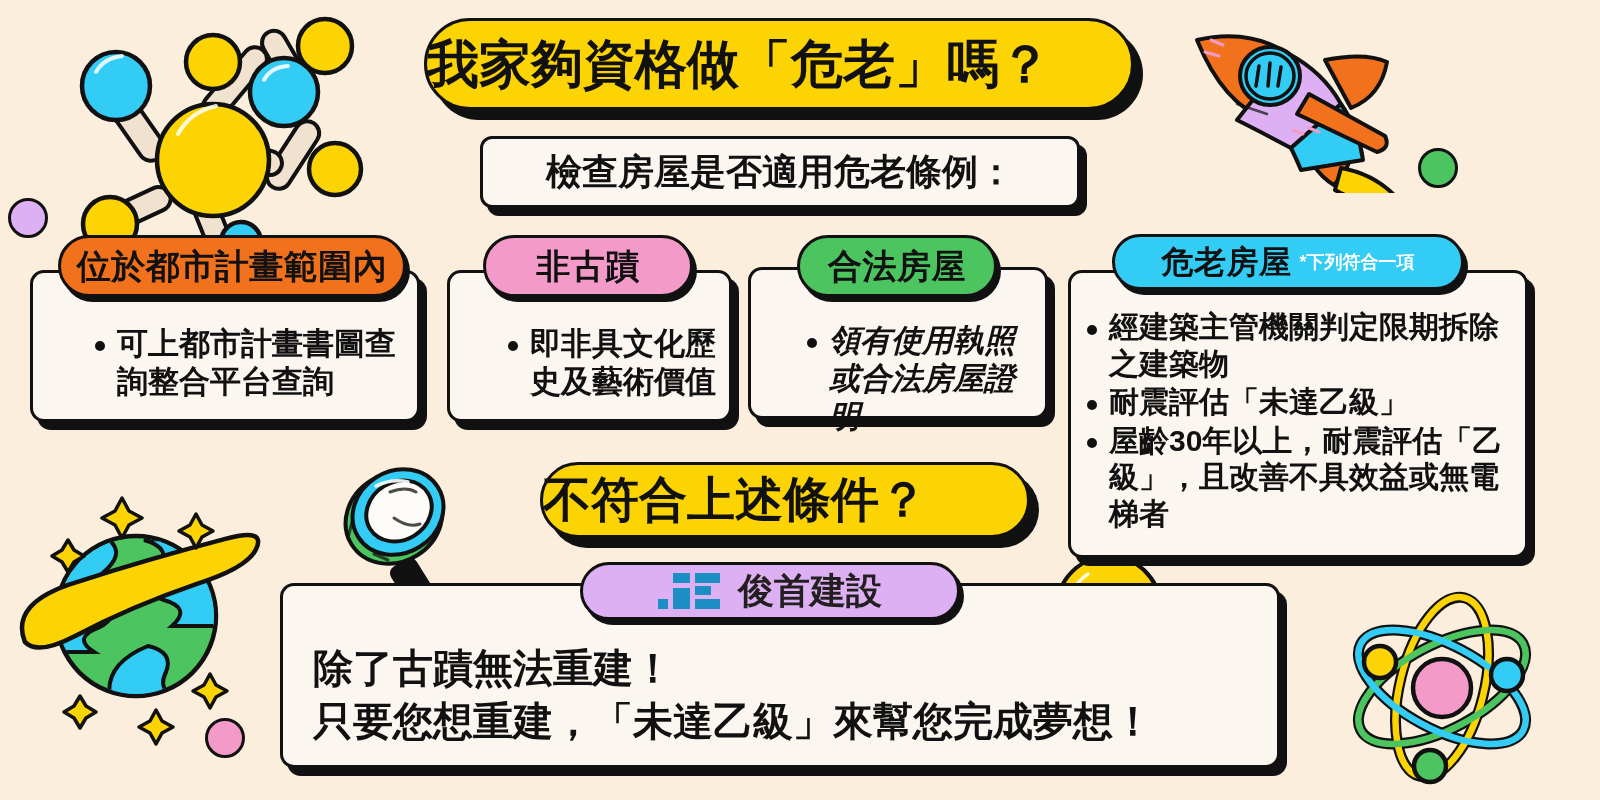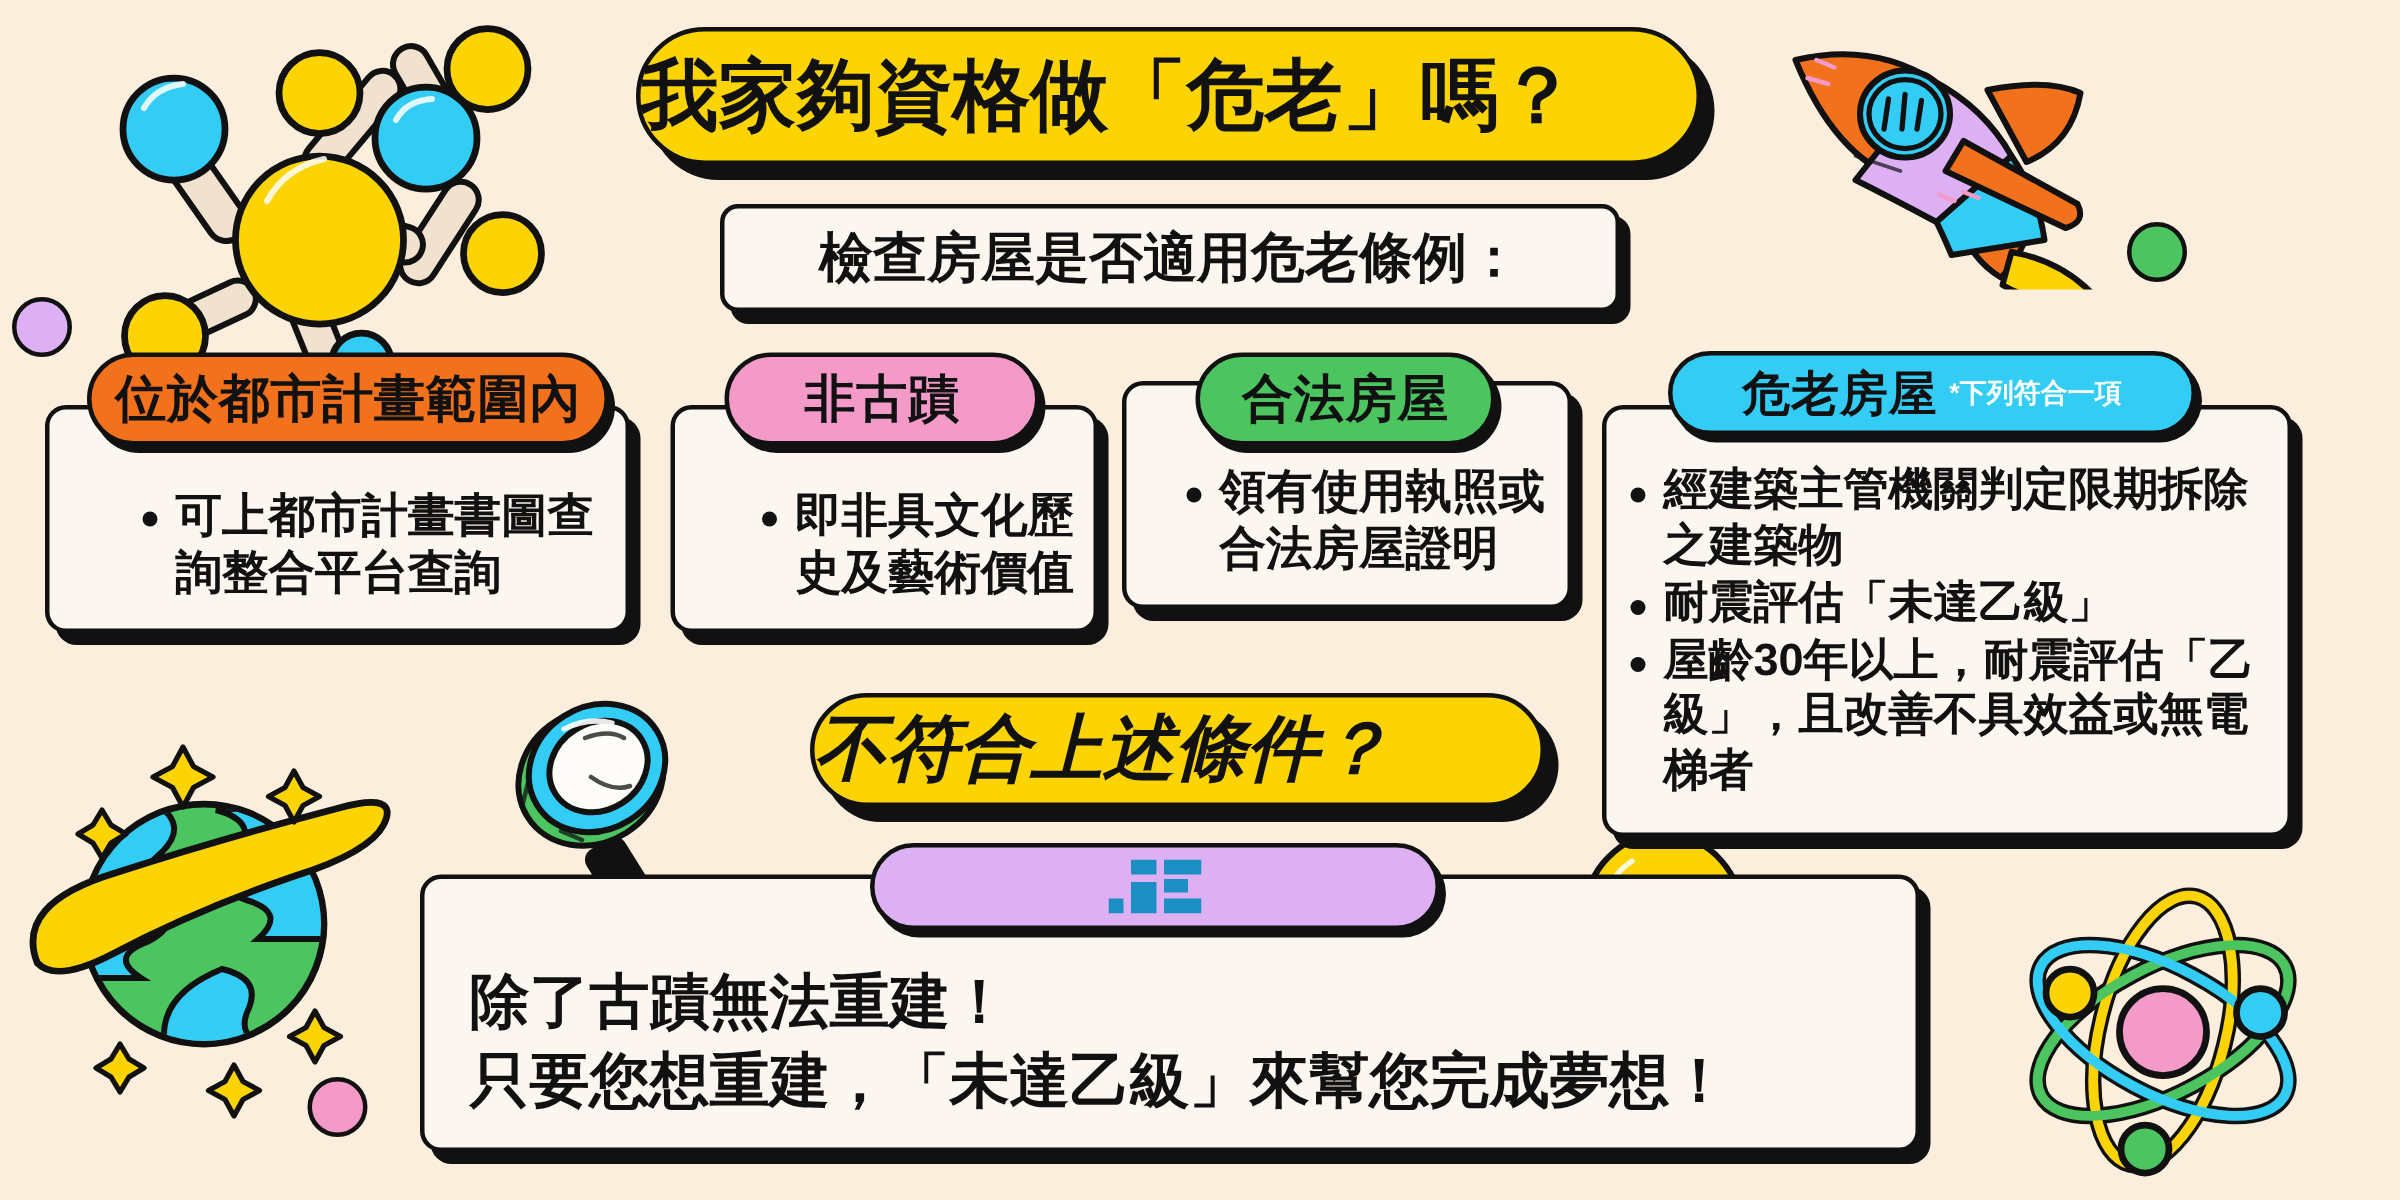--- a/index.html
+++ b/index.html
@@ -256,56 +256,57 @@
 
   <div class="card" style="left:447px;top:270px;width:285px;height:152px;padding:52px 10px 0 22px;">
     <ul>
       <li style="font-size:31px;margin-left:28px;">即非具文化歷史及藝術價值</li>
     </ul>
   </div>
   <div class="pill" style="left:483px;top:235px;width:210px;height:62px;background:#f49ac8;">
     <span class="ptxt" style="font-size:34px;">非古蹟</span>
   </div>
 
-  <div class="card" style="left:748px;top:254px;width:300px;height:152px;padding:52px 10px 0 4px;">
+  <div class="card" style="left:748px;top:267px;width:300px;height:152px;padding:52px 10px 0 20px;font-style:italic;">
     <ul>
       <li style="font-size:31px;margin-left:28px;">領有使用執照或合法房屋證明</li>
     </ul>
   </div>
   <div class="pill" style="left:797px;top:235px;width:200px;height:62px;background:#4cc45f;">
     <span class="ptxt" style="font-size:34px;">合法房屋</span>
   </div>
 
   <div class="card" style="left:1068px;top:270px;width:460px;height:288px;padding:36px 14px 0 8px;">
     <ul>
       <li style="font-size:30px;">經建築主管機關判定限期拆除之建築物</li>
       <li style="font-size:30px;">耐震評估「未達乙級」</li>
       <li style="font-size:30px;">屋齡30年以上，耐震評估「乙級」，且改善不具效益或無電梯者</li>
     </ul>
   </div>
   <div class="pill" style="left:1112px;top:234px;width:352px;height:56px;background:#33ccf5;">
     <span class="ptxt" style="font-size:32px;">危老房屋</span>
     <span class="sup">*下列符合一項</span>
   </div>
 
-  <div class="banner" style="left:540px;top:462px;width:490px;height:76px;font-style:italic;">
+  <div class="banner" style="left:540px;top:462px;width:490px;height:76px;">
     <span style="font-size:48px;">不符合上述條件？</span>
   </div>
 
   <div id="bottom-panel">
     <div class="bline">除了古蹟無法重建！</div>
     <div class="bline">只要您想重建，「未達乙級」來幫您完成夢想！</div>
   </div>
 
   <div id="brand-badge">
     <svg width="62" height="36" viewBox="0 0 62 36">
       <g fill="#1b8fc4">
         <rect x="0" y="26" width="10" height="10"></rect>
         <rect x="15" y="0" width="17" height="10"></rect>
         <rect x="15" y="15" width="17" height="21"></rect>
         <rect x="37" y="0" width="25" height="10"></rect>
         <rect x="37" y="13" width="16" height="9"></rect>
         <rect x="37" y="26" width="25" height="10"></rect>
       </g>
     </svg>
+    <span class="bname">俊首建設</span>
   </div>
 
 </div>
 
 </body></html>

